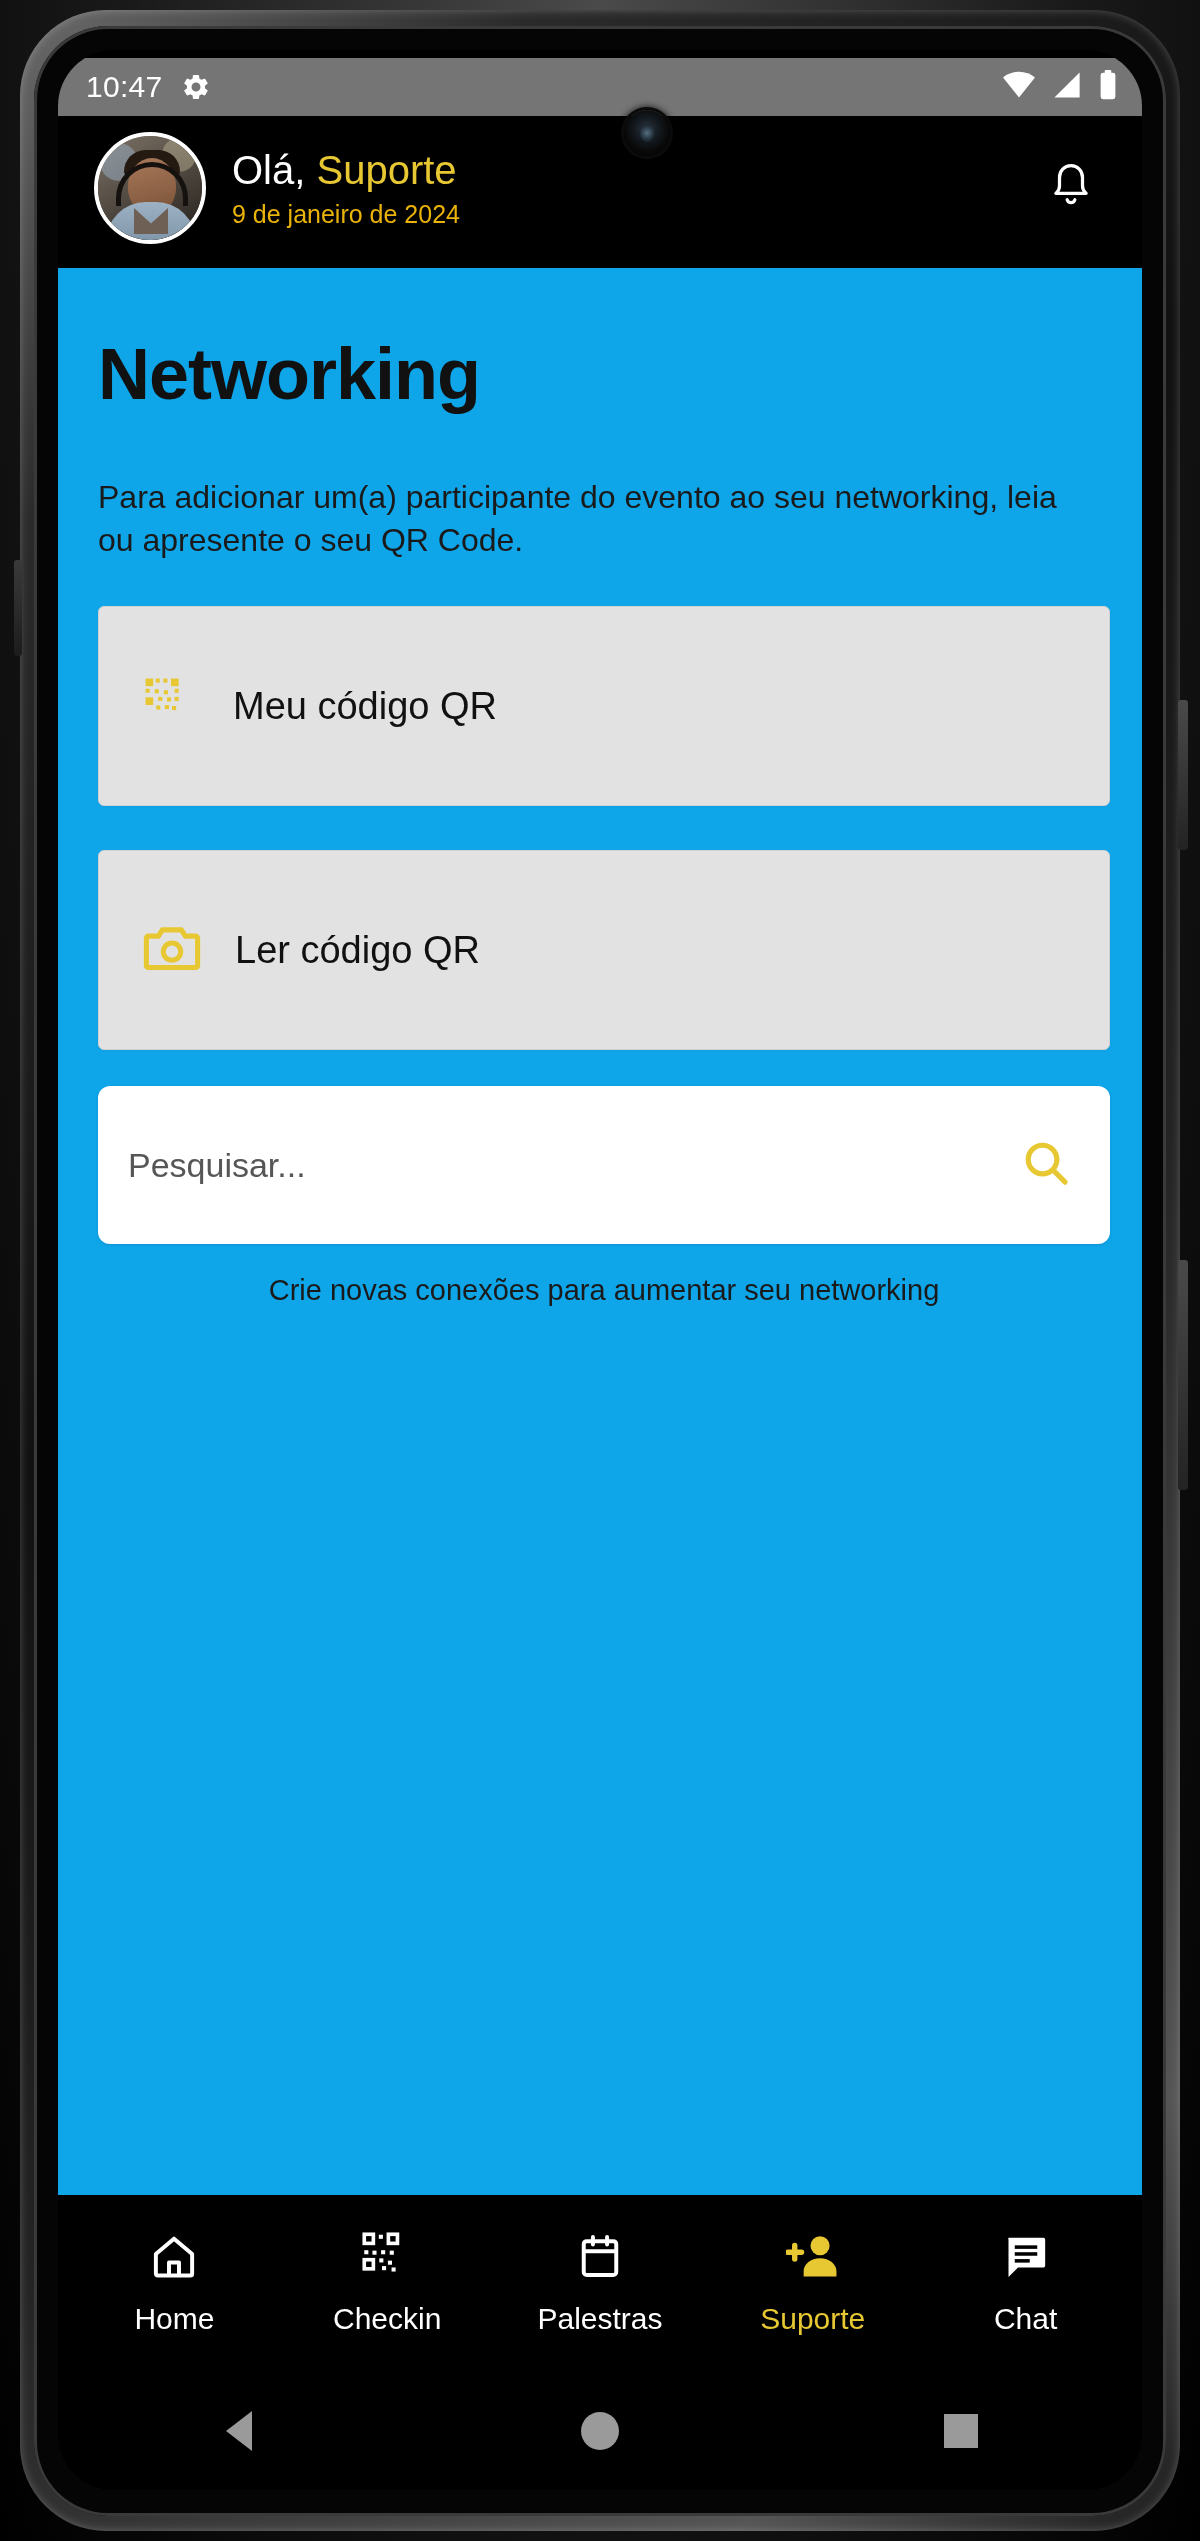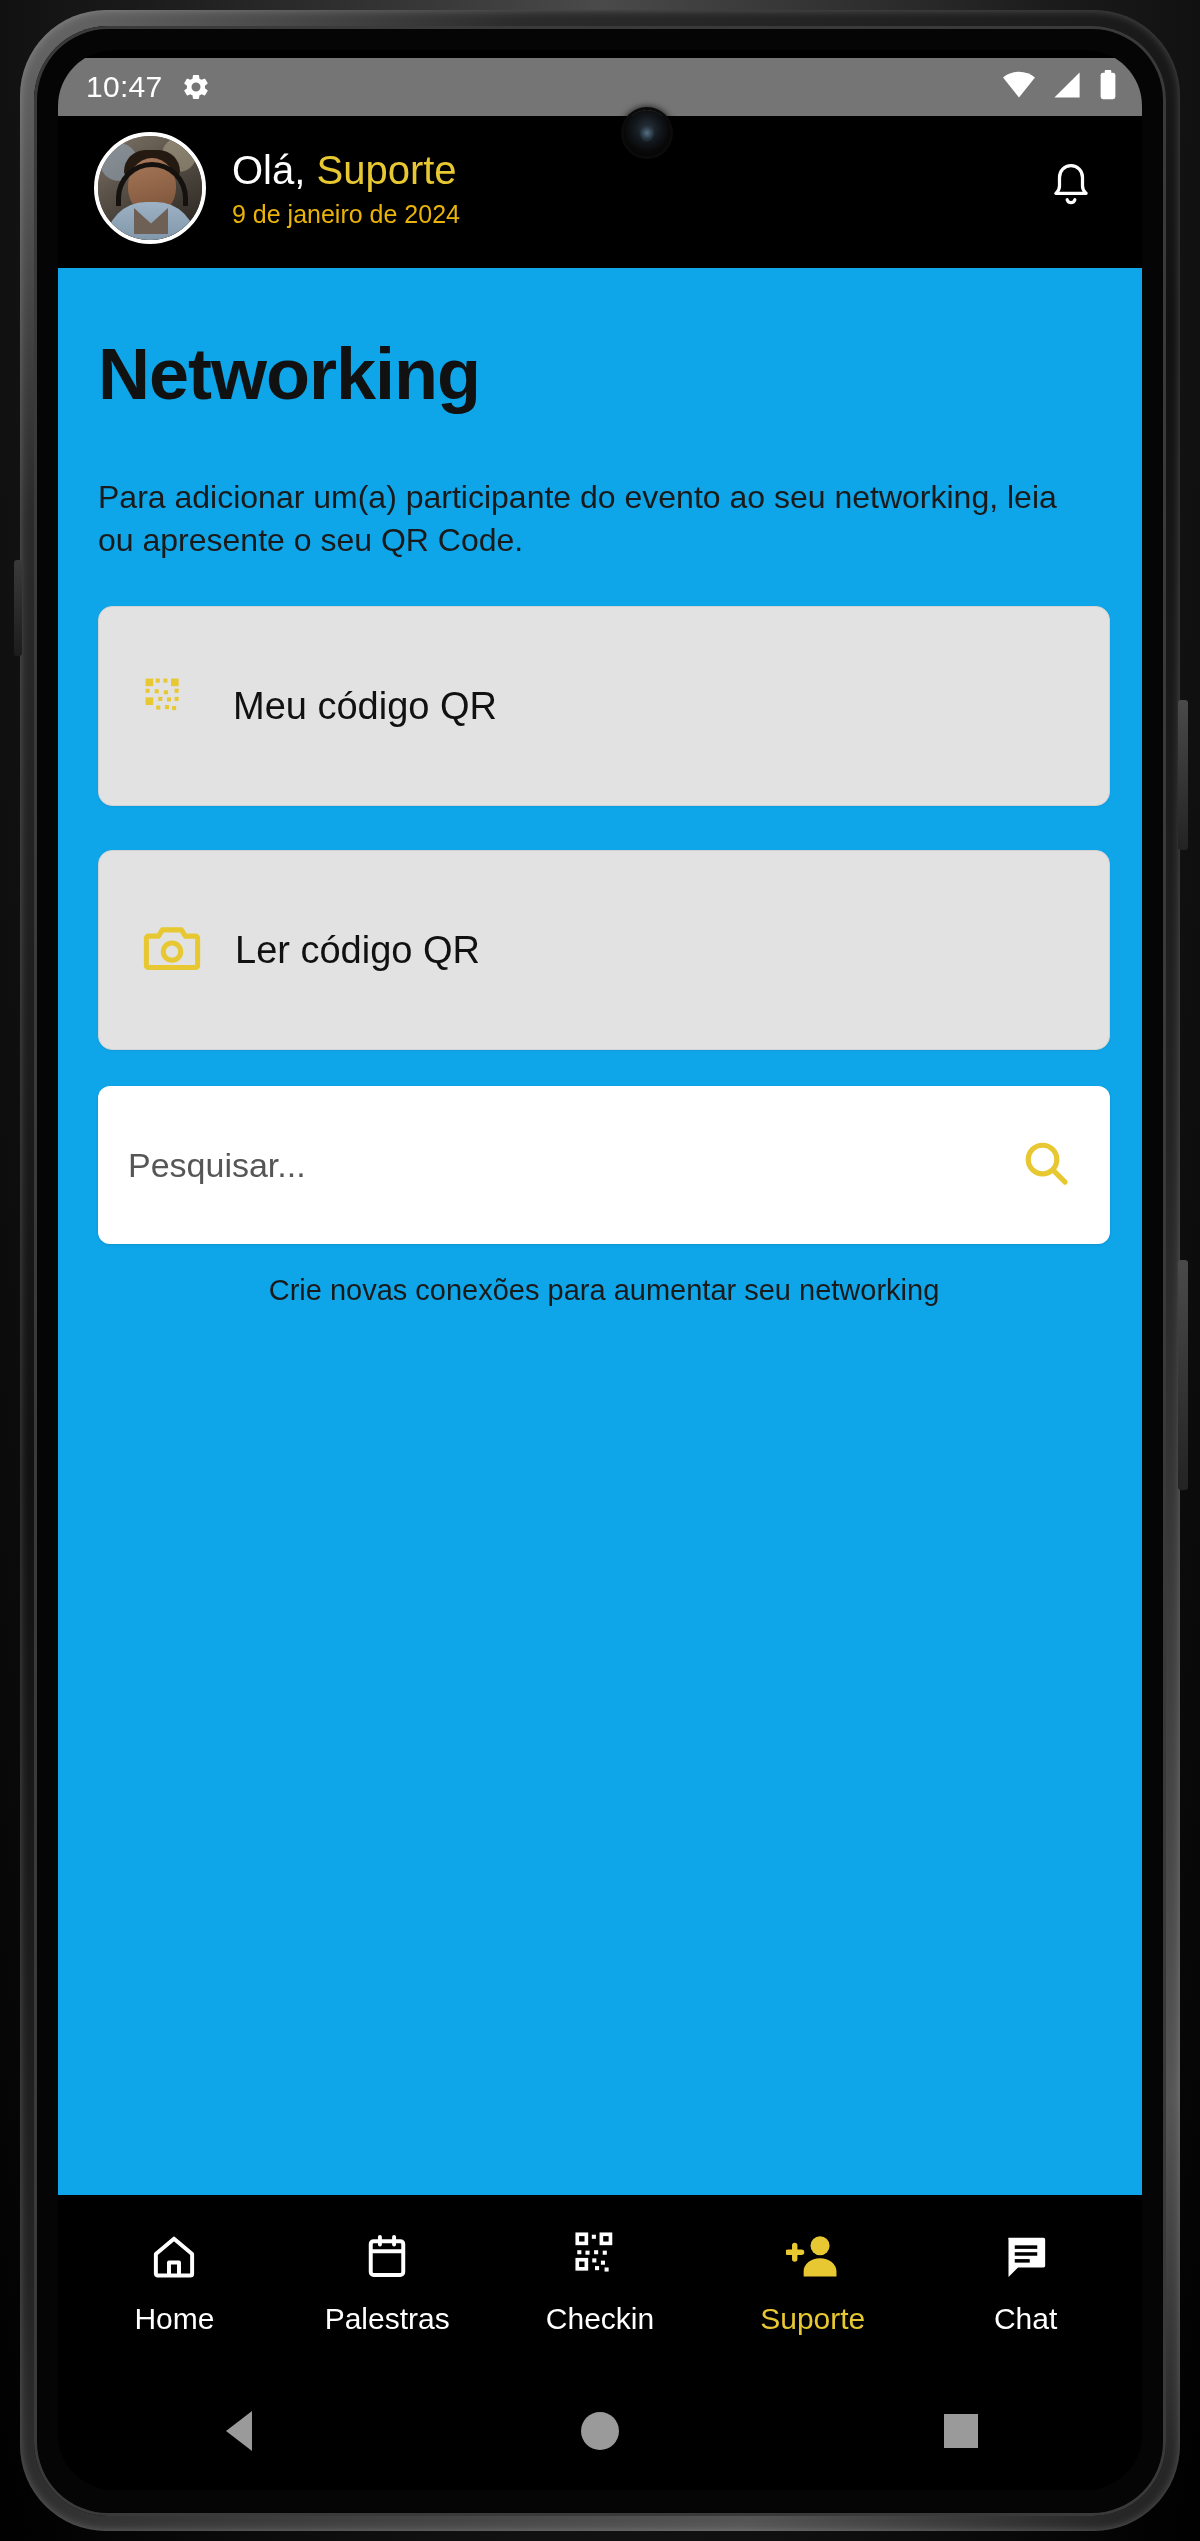--- a/index.html
+++ b/index.html
@@ -106,21 +106,21 @@
     position:absolute; left:0; top:218px; width:1092px; height:1945px;
     background:#0ea5e9; padding:48px 40px 0 40px;
   }
   #page-title{ font-size:72px; font-weight:bold; color:#111; letter-spacing:-1px;
                line-height:1; margin-top:22px; }
   #page-description{ font-size:32px; color:#1a1a1a; line-height:1.35;
                      margin-top:66px; max-width:1000px; }
 
   .action-card{
     margin-top:44px; height:200px; background:#E2E2E2;
-    border:1px solid #D2D2D2; border-radius:14px;
+    border:1px solid #D2D2D2; border-radius:6px;
     display:flex; align-items:center; padding:0 44px; gap:34px;
     box-shadow:0 1px 2px rgba(0,0,0,.05);
   }
   .action-card .label{ font-size:38px; color:#111; }
 
   #search-bar{
     margin-top:36px; height:158px; background:#fff; border-radius:12px;
     display:flex; align-items:center; padding:0 38px 0 30px;
     box-shadow:0 1px 3px rgba(0,0,0,.10);
   }
@@ -277,49 +277,49 @@
           <svg width="50" height="50" viewBox="0 0 24 24" fill="none" stroke="#ffffff" stroke-width="1.9">
             <path d="M3.3 10.6L12 3.2l8.7 7.4v9.4a.9.9 0 0 1-.9.9H4.2a.9.9 0 0 1-.9-.9v-9.4z" stroke-linejoin="round"></path>
             <path d="M9.6 20.9v-6.3h4.8v6.3" stroke-linejoin="round"></path>
           </svg>
         </span>
         <span class="nav-label">Home</span>
       </div>
 
       <div class="nav-item">
         <span>
-          <svg width="50" height="50" viewBox="0 0 24 24" fill="none" stroke="#ffffff" stroke-width="1.9">
-            <rect x="4.2" y="4.4" width="15.6" height="16.2" rx="1.4"></rect>
-            <path d="M4.2 9.2h15.6"></path>
-            <path d="M8.6 2.4v3.6M15.4 2.4v3.6" stroke-linecap="round"></path>
-          </svg>
-        </span>
-        <span class="nav-label">Palestras</span>
-      </div>
-
-      <div class="nav-item">
-        <span>
           <svg width="50" height="50" viewBox="0 0 22 22" fill="#ffffff">
             <rect x="1" y="1" width="4" height="4" fill="none" stroke="#fff" stroke-width="1.6"></rect>
             <rect x="7.4" y="1.2" width="1.8" height="1.8"></rect>
             <rect x="11.6" y="1" width="4" height="4" fill="none" stroke="#fff" stroke-width="1.6"></rect>
             <rect x="1" y="8" width="1.8" height="1.8"></rect>
             <rect x="4.6" y="8.2" width="1.8" height="1.8"></rect>
             <rect x="8.4" y="8" width="1.8" height="1.8"></rect>
             <rect x="12.2" y="8.2" width="1.8" height="1.8"></rect>
             <rect x="1" y="12.2" width="4" height="4" fill="none" stroke="#fff" stroke-width="1.6"></rect>
             <rect x="7.6" y="11.6" width="1.8" height="1.8"></rect>
             <rect x="11.4" y="12.6" width="1.8" height="1.8"></rect>
             <rect x="8.8" y="15" width="1.8" height="1.8"></rect>
             <rect x="13" y="15.6" width="1.8" height="1.8"></rect>
           </svg>
         </span>
         <span class="nav-label">Checkin</span>
       </div>
 
+      <div class="nav-item">
+        <span>
+          <svg width="50" height="50" viewBox="0 0 24 24" fill="none" stroke="#ffffff" stroke-width="1.9">
+            <rect x="4.2" y="4.4" width="15.6" height="16.2" rx="1.4"></rect>
+            <path d="M4.2 9.2h15.6"></path>
+            <path d="M8.6 2.4v3.6M15.4 2.4v3.6" stroke-linecap="round"></path>
+          </svg>
+        </span>
+        <span class="nav-label">Palestras</span>
+      </div>
+
       <div class="nav-item active">
         <span>
           <svg width="54" height="50" viewBox="0 0 26 24" fill="#E8C832">
             <circle cx="16.4" cy="6.6" r="4.6"></circle>
             <path d="M16.4 12.6c-4.4 0-7.9 2.8-7.9 6.2v2.6h15.8v-2.6c0-3.4-3.5-6.2-7.9-6.2z"></path>
             <path d="M4.2 6.4v6.6M.9 9.7h6.6" stroke="#E8C832" stroke-width="2.6" stroke-linecap="round"></path>
           </svg>
         </span>
         <span class="nav-label">Suporte</span>
       </div>

